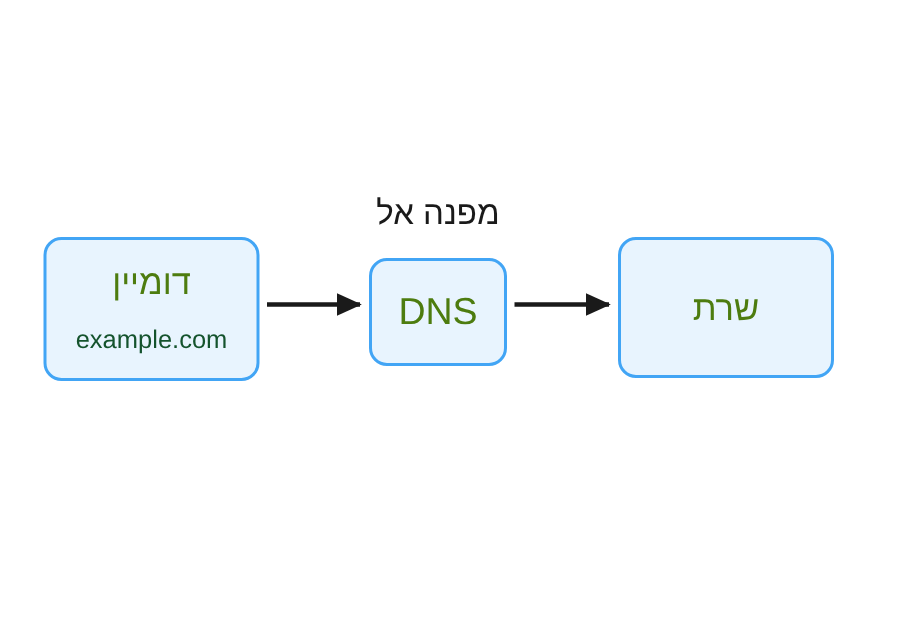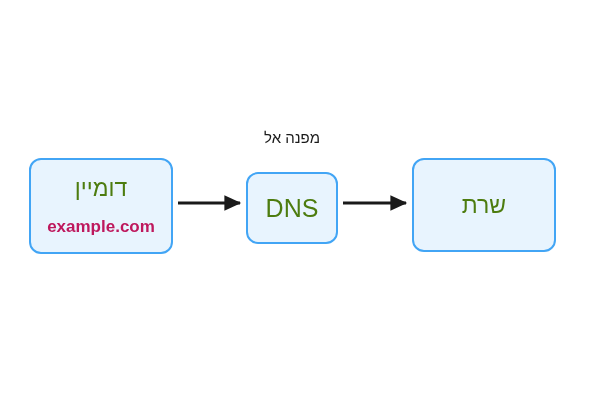--- a/index.html
+++ b/index.html
@@ -36,23 +36,23 @@
     line-height: 1.16;
   }
   .node-title {
     color: #4d7c0f;
     font-size: 23px;
     font-weight: 400;
     letter-spacing: 0px;
     white-space: nowrap;
   }
   .node-sub {
-    color: #be185d;
+    color: #14532d;
     font-size: 17px;
-    font-weight: 700;
+    font-weight: 400;
     direction: ltr;
     white-space: nowrap;
     margin-top: 15px;
   }
 
   #node-domain {
     left: 29px;
     top: 158px;
     width: 144px;
     height: 96px;
@@ -72,21 +72,21 @@
     top: 158px;
     width: 144px;
     height: 94px;
   }
 
   
   .edge-label {
     position: absolute;
     direction: rtl;
     color: #1a1a1a;
-    font-size: 15px;
+    font-size: 22px;
     white-space: nowrap;
     text-align: center;
   }
   #label-points-to {
     left: 228px;
     top: 129px;
     width: 128px;
   }
 
   

